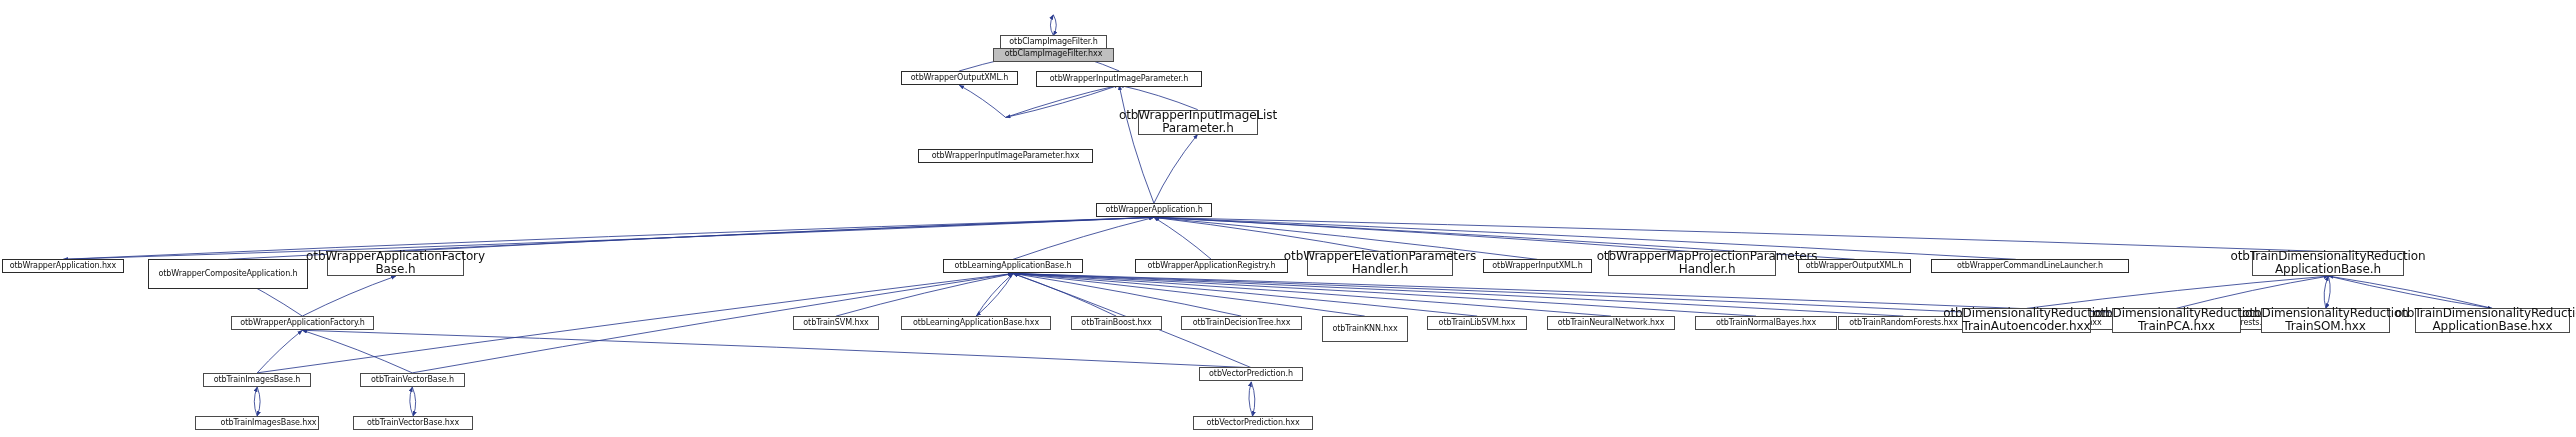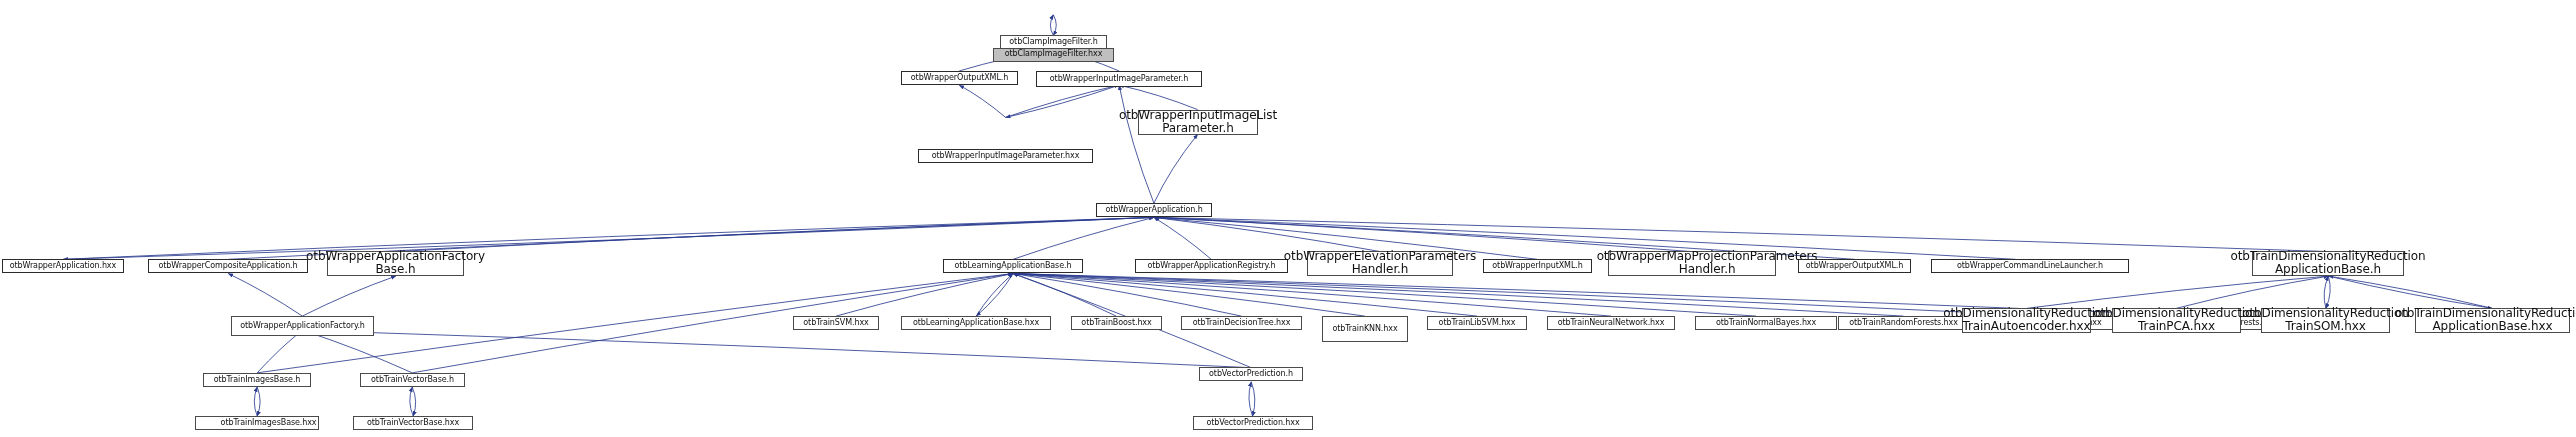--- a/index.html
+++ b/index.html
@@ -122,35 +122,35 @@
   </svg>
 <div class="node root thick" style="left: 993px; top: 0.6px; width: 121px; height: 14px; margin-top: 47px;">otbClampImageFilter.hxx</div>
     <div class="node thick" style="left: 1000px; top: 35px; width: 107px; height: 14px;">otbClampImageFilter.h</div>
     <div class="node" style="left: 901px; top: 71px; width: 117px; height: 14px;">otbWrapperOutputXML.h</div>
     <div class="node" style="left: 1036px; top: 71px; width: 166px; height: 16px;">otbWrapperInputImageParameter.h</div>
     <div class="node" style="left: 918px; top: 117px; width: 175px; height: 14px; margin-top: 32px;">otbWrapperInputImageParameter.hxx</div>
     <div class="node thick two-line" style="left: 1138px; top: 110px; width: 120px; height: 24.5px;">otbWrapperInputImageList
 Parameter.h</div>
     <div class="node" style="left: 1096px; top: 203px; width: 116px; height: 14px;">otbWrapperApplication.h</div>
     <div class="node" style="left: 1.9px; top: 259px; width: 122px; height: 14px;">otbWrapperApplication.hxx</div>
-    <div class="node" style="left: 148px; top: 259px; width: 160px; height: 14px;">otbWrapperCompositeApplication.h</div>
+    <div class="node" style="left: 148px; top: 259px; width: 160px; height: 30px;">otbWrapperCompositeApplication.h</div>
     <div class="node thick two-line" style="left: 327px; top: 251px; width: 137px; height: 24.5px;">otbWrapperApplicationFactory
 Base.h</div>
     <div class="node" style="left: 943px; top: 259px; width: 140px; height: 14px;">otbLearningApplicationBase.h</div>
     <div class="node" style="left: 1135px; top: 259px; width: 153px; height: 14px;">otbWrapperApplicationRegistry.h</div>
     <div class="node thick two-line" style="left: 1307px; top: 251px; width: 146px; height: 24.5px;">otbWrapperElevationParameters
 Handler.h</div>
     <div class="node" style="left: 1483px; top: 259px; width: 109px; height: 14px;">otbWrapperInputXML.h</div>
     <div class="node thick two-line" style="left: 1608px; top: 251px; width: 168px; height: 24.5px; padding-left: 32px;">otbWrapperMapProjectionParameters
 Handler.h</div>
     <div class="node" style="left: 1798px; top: 259px; width: 113px; height: 14px;">otbWrapperOutputXML.h</div>
     <div class="node" style="left: 1931px; top: 259px; width: 198px; height: 14px;">otbWrapperCommandLineLauncher.h</div>
     <div class="node thick two-line" style="left: 2252px; top: 251px; width: 152px; height: 24.5px;">otbTrainDimensionalityReduction
 ApplicationBase.h</div>
-    <div class="node thick" style="left: 231px; top: 316px; width: 143px; height: 20px;">otbWrapperApplicationFactory.h</div>
+    <div class="node thick" style="left: 231px; top: 316px; width: 143px; height: 14px;">otbWrapperApplicationFactory.h</div>
     <div class="node thick" style="left: 793px; top: 316px; width: 86px; height: 14px;">otbTrainSVM.hxx</div>
     <div class="node thick" style="left: 901px; top: 316px; width: 150px; height: 14px;">otbLearningApplicationBase.hxx</div>
     <div class="node thick" style="left: 1071px; top: 316px; width: 91px; height: 14px;">otbTrainBoost.hxx</div>
     <div class="node thick" style="left: 1181px; top: 316px; width: 121px; height: 14px;">otbTrainDecisionTree.hxx</div>
     <div class="node thick" style="left: 1322px; top: 316px; width: 86px; height: 26px;">otbTrainKNN.hxx</div>
     <div class="node thick" style="left: 1427px; top: 316px; width: 100px; height: 14px;">otbTrainLibSVM.hxx</div>
     <div class="node thick" style="left: 1547px; top: 316px; width: 128px; height: 14px;">otbTrainNeuralNetwork.hxx</div>
     <div class="node thick" style="left: 1695px; top: 316px; width: 142px; height: 14px;">otbTrainNormalBayes.hxx</div>
     <div class="node thick" style="left: 1838px; top: 316px; width: 131px; height: 14px;">otbTrainRandomForests.hxx</div>
     <div class="node thick" style="left: 1989px; top: 316px; width: 124px; height: 14px;">otbTrainSharkKMeans.hxx</div>

